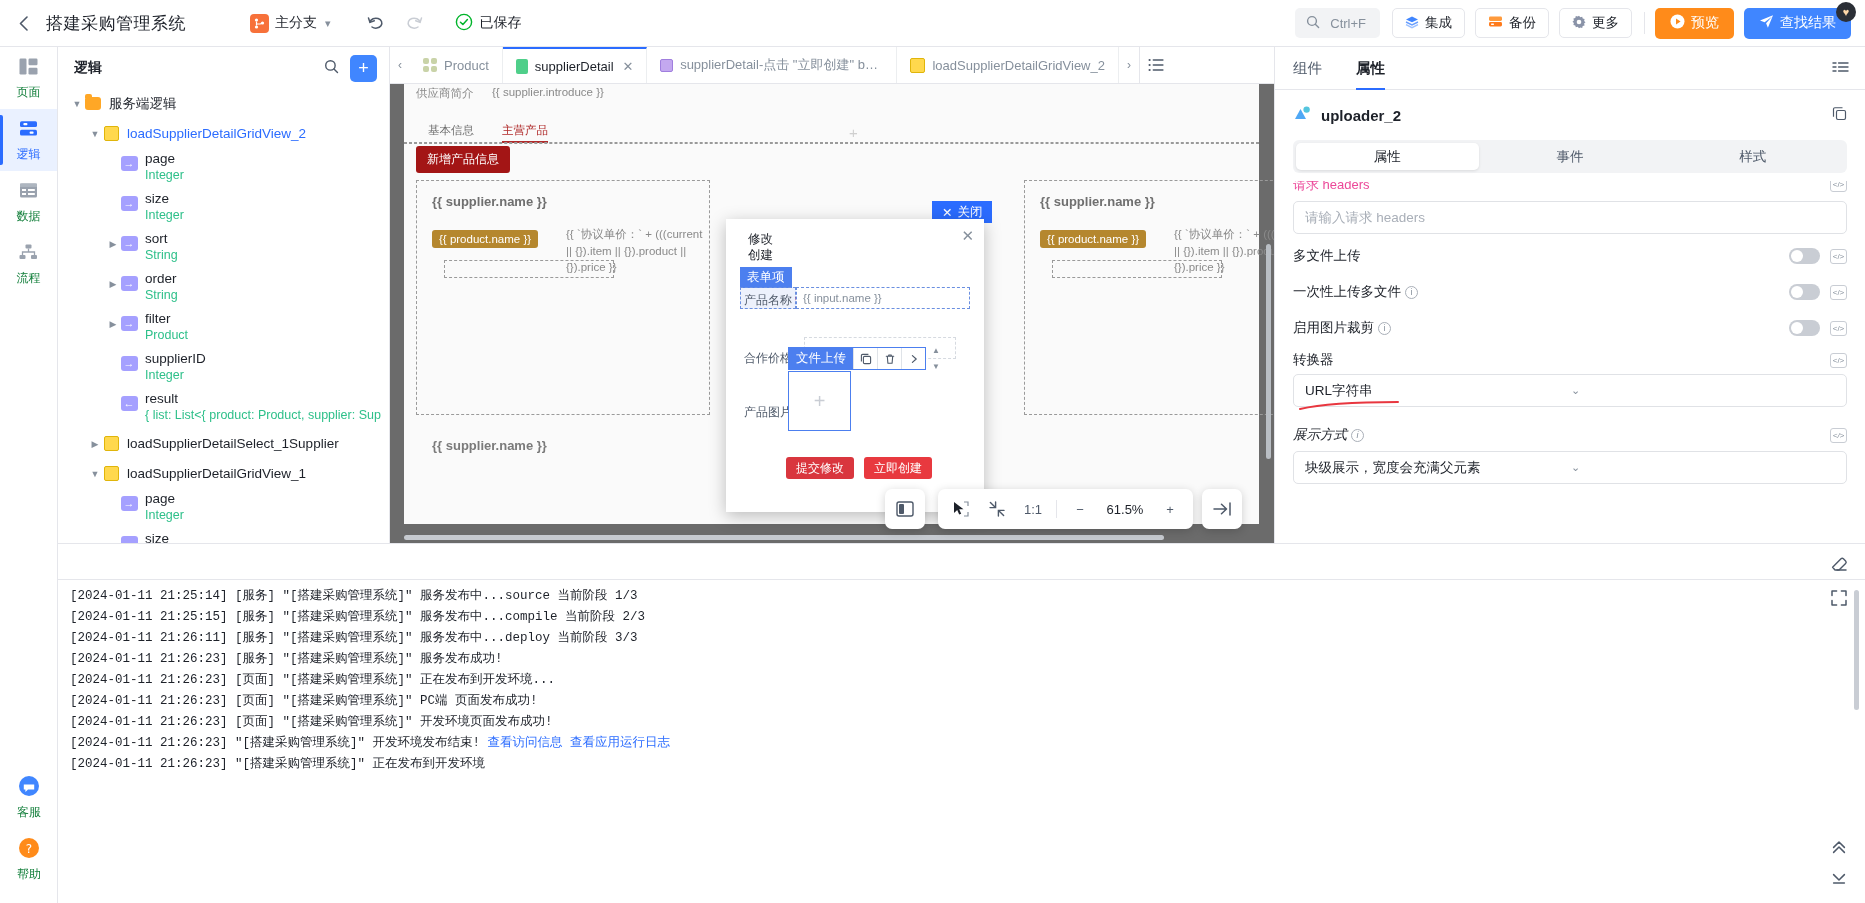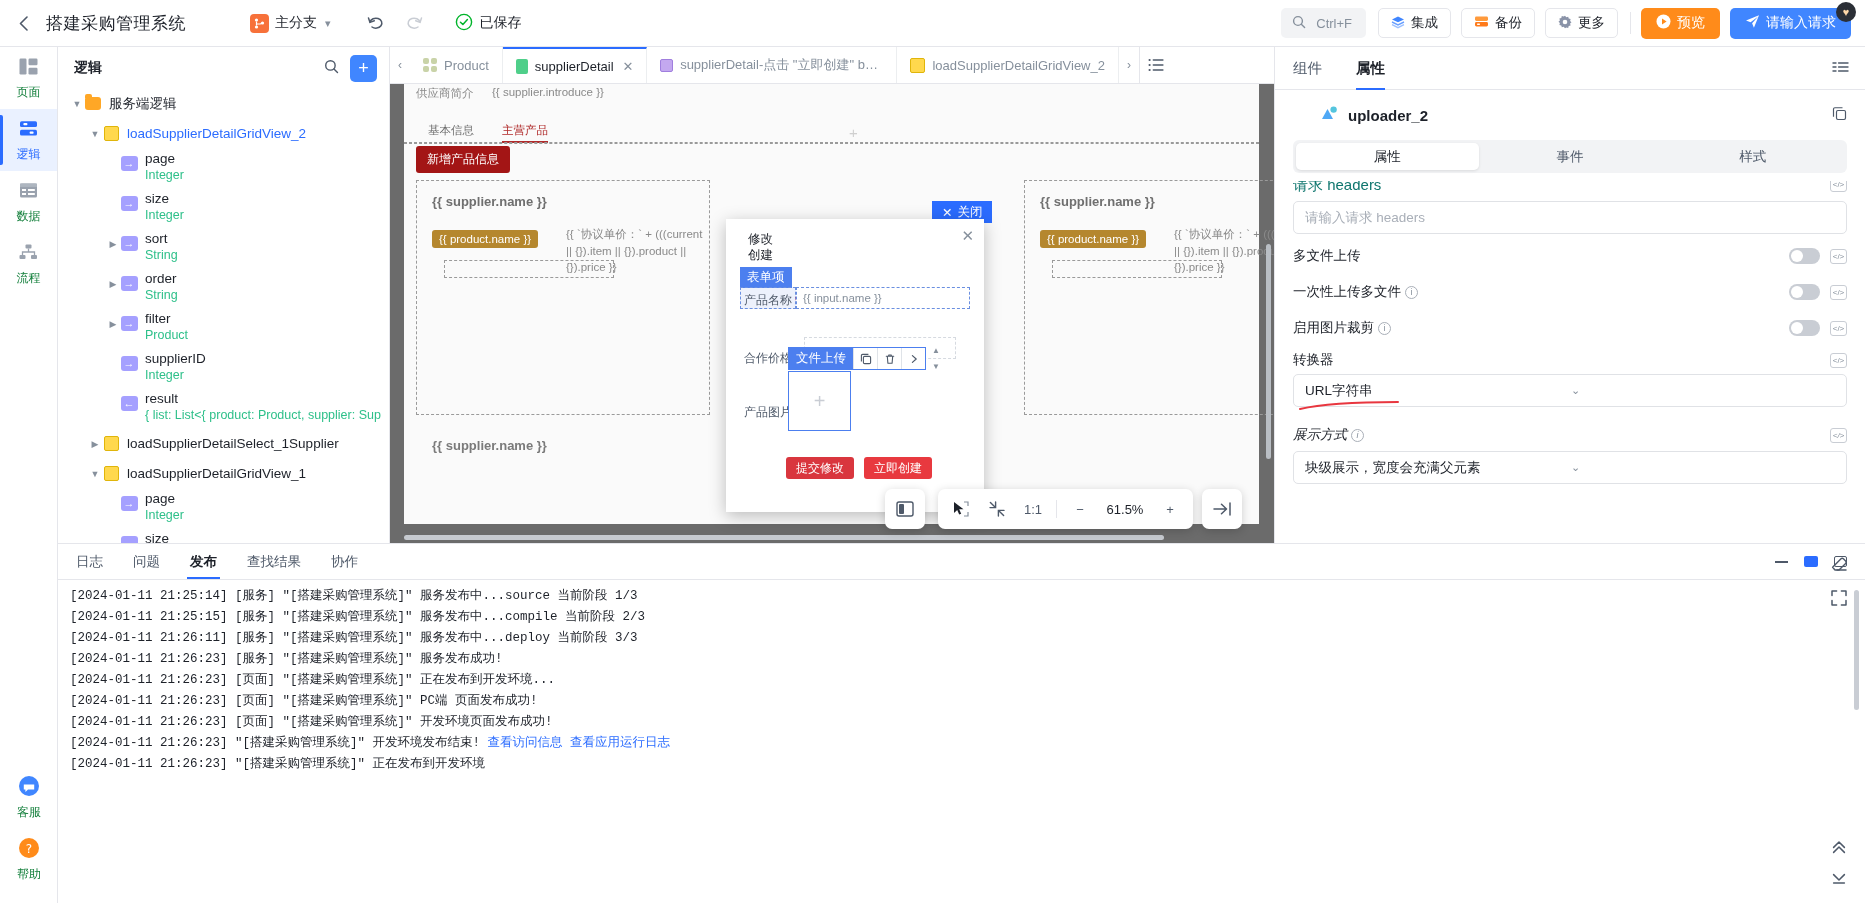--- a/index.html
+++ b/index.html
@@ -177,21 +177,21 @@
   .rpanel { position: absolute; left: 1274px; top: 47px; width: 591px; height: 496px;
     background: #fff; border-left: 1px solid #e5e6eb; }
   .rp-tabs { height: 43px; display: flex; align-items: center; border-bottom: 1px solid #e5e6eb;
     padding: 0 18px; gap: 34px; position: relative; }
   .rp-tab { font-size: 14.5px; color: #4e5969; cursor: pointer; height: 43px; display: flex;
     align-items: center; position: relative; }
   .rp-tab.active { color: #1d2129; font-weight: 600; }
   .rp-tab.active::after { content: ""; position: absolute; left: 0; right: 0; bottom: 0;
     height: 2px; background: #2b6cff; }
   .rp-collapse { position: absolute; right: 16px; top: 13px; color: #4e5969; cursor: pointer; }
-  .rp-header { display: flex; align-items: center; padding: 14px 18px 0 18px; gap: 9px; margin-left: 27px; }
+  .rp-header { display: flex; align-items: center; padding: 14px 18px 0 18px; gap: 9px; }
   .rp-comp-name { font-size: 15px; font-weight: bold; color: #1d2129; flex: 1; }
   .rp-copy { color: #4e5969; cursor: pointer; }
   .rp-batch { display: flex; align-items: center; padding: 13px 18px 0 18px; }
   .rp-batch-label { font-size: 13.5px; color: #1d2129; flex: 1; }
   .rp-batch-action { font-size: 13.5px; color: #2b6cff; cursor: pointer; }
   .seg { margin: 14px 18px 0 18px; height: 33px; background: #f2f3f5; border-radius: 6px;
     display: flex; padding: 3px; }
   .seg-item { flex: 1; display: flex; align-items: center; justify-content: center; font-size: 13.5px;
     color: #4e5969; border-radius: 5px; cursor: pointer; }
   .seg-item.active { background: #fff; color: #1d2129; box-shadow: 0 1px 3px rgba(0,0,0,.1); }
@@ -351,21 +351,21 @@
       </span>
       <span>预览</span>
     </div>
 
     <div class="tb-primary tb-publish">
       <span>
         <svg width="15" height="15" viewBox="0 0 15 15">
             <path d="M14 1.2 L1 6.4 L5.6 8.2 L13.2 2.6 L7.1 9.3 L8.9 13.8 Z" fill="#fff"></path>
           </svg>
       </span>
-      <span>请输入请求</span>
+      <span>查找结果</span>
     </div>
 
     <div class="avatar-badge">♥</div>
   </div>
 
   <div class="rail">
     <div class="rail-item">
       <span>
         <svg width="21" height="21" viewBox="0 0 21 21">
             <rect x="1.5" y="2.5" width="7" height="16" rx="1.2" fill="#9aa2ae"></rect>
@@ -761,21 +761,21 @@
 
 
     <div class="seg">
       <span class="seg-item active">属性</span>
       <span class="seg-item">事件</span>
       <span class="seg-item">样式</span>
     </div>
 
     <div class="props">
       <div style="position:relative; height:14px; overflow:hidden;">
-        <span style="position:absolute; left:0; top:-5px; font-size:15px; color:#0f766e;">请求 headers</span>
+        <span style="position:absolute; left:0; top:-5px; font-size:13px; color:#ec4899;">请求 headers</span>
         <span class="codebtn" style="position:absolute; right:0; top:-4px;">&lt;/&gt;</span>
       </div>
 
       <div style="margin-top:6px;">
         <input class="pinput" placeholder="请输入请求 headers" style="">
       </div>
 
       <div class="prow" style="margin-top:4px;">
         <span class="prow-label">多文件上传</span>
         <span class="toggle"></span>
@@ -824,39 +824,20 @@
       <div>
         <div class="pselect">
           <span>块级展示，宽度会充满父元素</span>
           <span class="caret">⌄</span>
         </div>
       </div>
     </div>
   </div>
 
   <div class="console">
-    <div class="c-tabs">
-      <span class="c-tab">日志</span>
-      <span class="c-tab">问题</span>
-      <span class="c-tab active">发布</span>
-      <span class="c-tab">查找结果</span>
-      <span class="c-tab">协作</span>
-
-      <span class="c-winbtns">
-        <span class="c-winbtn">
-            <span class="c-min"></span>
-          </span>
-        <span class="c-winbtn">
-            <span class="c-restore"></span>
-          </span>
-        <span class="c-winbtn">
-            <span class="c-max"></span>
-          </span>
-      </span>
-    </div>
 
     <div class="log" id="log-area">
         <div class="logline"><span>[2024-01-11 21:25:14] [服务] "[搭建采购管理系统]" 服务发布中...source 当前阶段  1/3</span></div>
         <div class="logline"><span>[2024-01-11 21:25:15] [服务] "[搭建采购管理系统]" 服务发布中...compile 当前阶段  2/3</span></div>
         <div class="logline"><span>[2024-01-11 21:26:11] [服务] "[搭建采购管理系统]" 服务发布中...deploy 当前阶段  3/3</span></div>
         <div class="logline"><span>[2024-01-11 21:26:23] [服务] "[搭建采购管理系统]" 服务发布成功!</span></div>
         <div class="logline"><span>[2024-01-11 21:26:23] [页面] "[搭建采购管理系统]" 正在发布到开发环境...</span></div>
         <div class="logline"><span>[2024-01-11 21:26:23] [页面] "[搭建采购管理系统]" PC端 页面发布成功!</span></div>
         <div class="logline"><span>[2024-01-11 21:26:23] [页面] "[搭建采购管理系统]" 开发环境页面发布成功!</span></div>
         <div class="logline"><span>[2024-01-11 21:26:23]  "[搭建采购管理系统]" 开发环境发布结束!</span><span class="loglink">  查看访问信息</span><span class="loglink">  查看应用运行日志</span></div>

